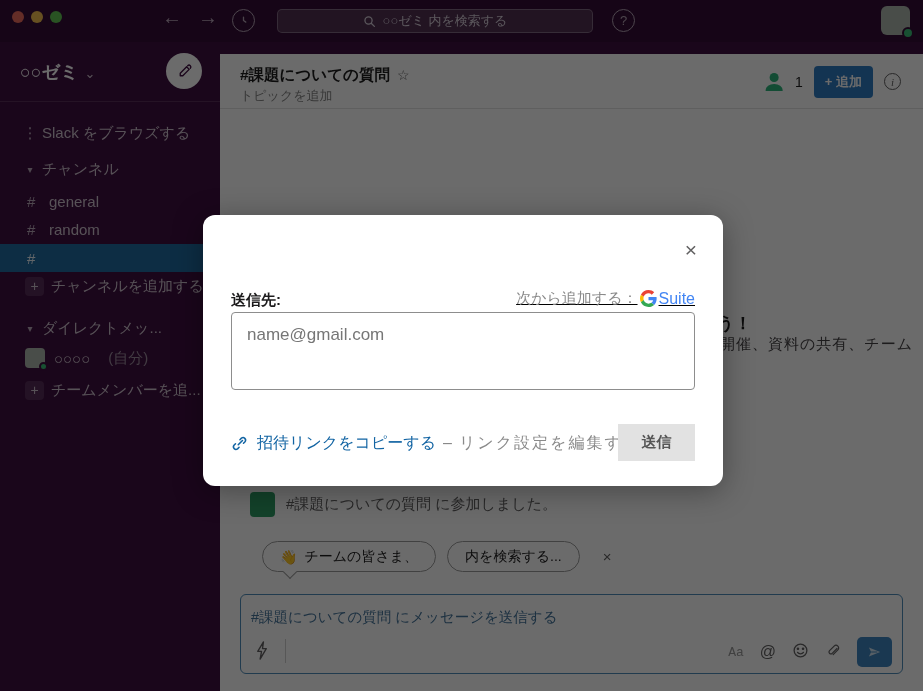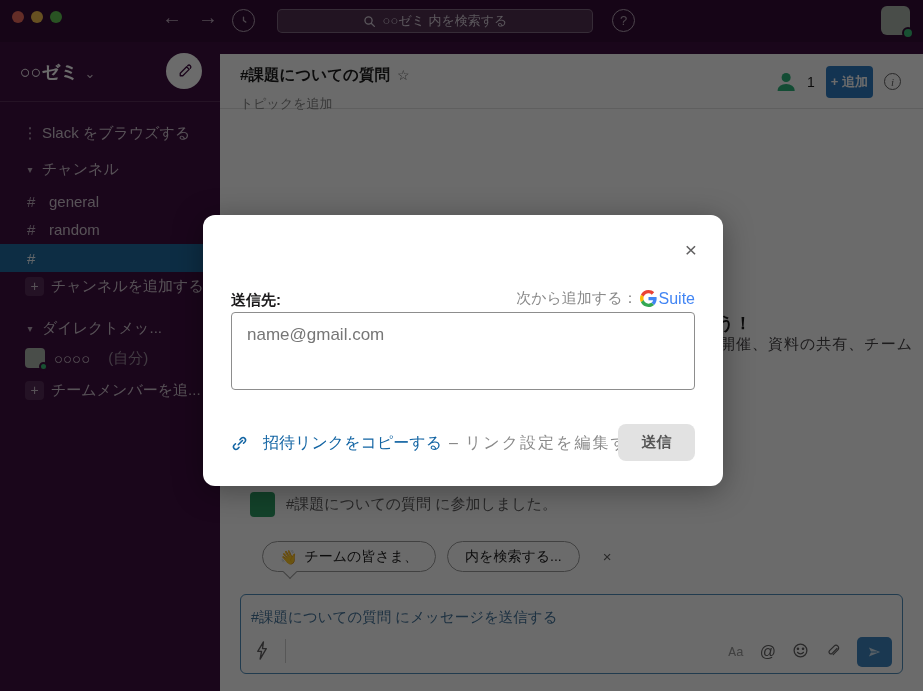--- a/index.html
+++ b/index.html
@@ -52,30 +52,30 @@
   .dm-avatar { position:relative; width:20px; height:20px; margin-left:25px; margin-right:9px; flex:none;
                border-radius:4px; background:#AEB8AE; }
   .dm-avatar .presence { right:-3px; bottom:-3px; width:9px; height:9px; border-width:2px; border-color:#3F0E40; }
   .dim-suffix { color:#9C8C9E; margin-left:18px; }
 
   
   .main { position:absolute; left:220px; top:42px; width:703px; height:649px; background:#FFFFFF;margin-top:12px; }
   .ch-header { position:absolute; left:0; top:0; width:703px; height:55px; background:#fff; border-bottom:1px solid #E2E2E2; }
   .ch-title { position:absolute; left:20px; top:11px; font-weight:bold; font-size:15.5px; color:#1D1C1D; }
   .ch-star { font-weight:normal; color:#616061; font-size:14px; margin-left:7px; }
-  .ch-topic { position:absolute; left:20px; top:41px; font-size:13px; color:#868686; }
+  .ch-topic { position:absolute; left:20px; top:33px; font-size:13px; color:#868686; }
   .ch-right { position:absolute; right:22px; top:0; height:55px; display:flex; align-items:center; gap:11px; }
   .member-ico { position:relative; width:19px; height:19px; overflow:hidden; }
   .member-ico::before { content:""; position:absolute; left:50%; top:6%; transform:translateX(-50%);
                         width:46%; height:46%; border-radius:50%; background:#2EB67D; }
   .member-ico::after { content:""; position:absolute; left:50%; bottom:-26%; transform:translateX(-50%);
                        width:88%; height:62%; border-radius:50% 50% 0 0; background:#2EB67D; }
   .member-count { font-size:14px; color:#1D1C1D; }
   .add-btn { background:#2E7CC4; color:#fff; font-size:13px; font-weight:bold; border:none;
-             border-radius:4px; padding:7px 5px; }
+             border-radius:4px; padding:7px 11px; }
   .info-circle { width:17px; height:17px; border:1.5px solid #616061; border-radius:50%; color:#616061;
                  font-size:11px; display:flex; align-items:center; justify-content:center; font-style:italic; font-family:"Liberation Serif",serif; }
 
   .welcome-bold { position:absolute; left:497px; top:258px; font-size:17px; font-weight:bold; color:#1D1C1D; }
   .welcome-line { position:absolute; left:500px; top:281px; font-size:15px; color:#454245; letter-spacing:1px; }
 
   .join-row { position:absolute; left:30px; top:438px; display:flex; align-items:center; gap:11px; }
   .join-avatar { width:25px; height:25px; border-radius:4px; background:#2E9E63; }
   .join-text { font-size:15px; color:#616061; }
 
@@ -97,34 +97,34 @@
   .c-at { font-size:16px; color:#616061; }
   .send-btn { width:35px; height:30px; border:none; border-radius:5px; background:#3E86C0;
               display:flex; align-items:center; justify-content:center; }
 
   
   .modal { position:absolute; left:203px; top:215px; width:520px; height:271px; background:#fff;
            border-radius:12px; box-shadow:0 5px 30px rgba(0,0,0,0.35); }
   .modal-title { position:absolute; left:28px; top:25px; font-size:22px; font-weight:bold; color:#1D1C1D; }
   .modal-close { position:absolute; right:26px; top:24px; font-size:21px; color:#616061; line-height:1; }
   .modal-to { position:absolute; left:28px; top:76px; font-size:15px; font-weight:bold; color:#1D1C1D; }
-  .modal-addfrom { position:absolute; right:28px; top:74px; display:flex; align-items:center; gap:2px; }
+  .modal-addfrom { position:absolute; right:28px; top:74px; display:flex; align-items:center; gap:2px;text-decoration:underline; }
   .addfrom-label { font-size:15px; color:#8A8A8A; }
   .gsuite-label { font-size:16px; color:#4285F4; }
   .modal-input { position:absolute; left:28px; top:97px; width:464px; height:78px; border:1px solid #8D8D8D;
                  border-radius:4px; padding:12px 15px; font-size:17px; color:#1D1C1D; resize:none; outline:none;
                  font-family:"Liberation Sans", sans-serif; }
   .modal-input::placeholder { color:#767676; opacity:1; }
   .modal-footer { position:absolute; left:28px; right:28px; top:209px; height:38px;
                   display:flex; align-items:center; }
-  .copy-link { display:flex; align-items:center; gap:15px; font-size:16px; color:#1264A3; }
+  .copy-link { display:flex; align-items:center; gap:9px; font-size:16px; color:#1264A3; }
   .footer-sep { font-size:16px; color:#868686; margin:0 7px; }
   .edit-link { font-size:16px; color:#8A8A8A; letter-spacing:2px; }
   .send-submit { position:absolute; right:0; top:0; width:77px; height:37px; background:#E2E2E2; border:none;
-                 border-radius:8px; font-size:15px; font-weight:bold; color:#555555;
+                 border-radius:0; font-size:15px; font-weight:bold; color:#555555;
                  font-family:"Liberation Sans", sans-serif; }
 </style>
 </head>
 <body>
 
 <div class="app">
 
   <div class="topbar">
     <span class="light red"></span>
     <span class="light yellow"></span>

